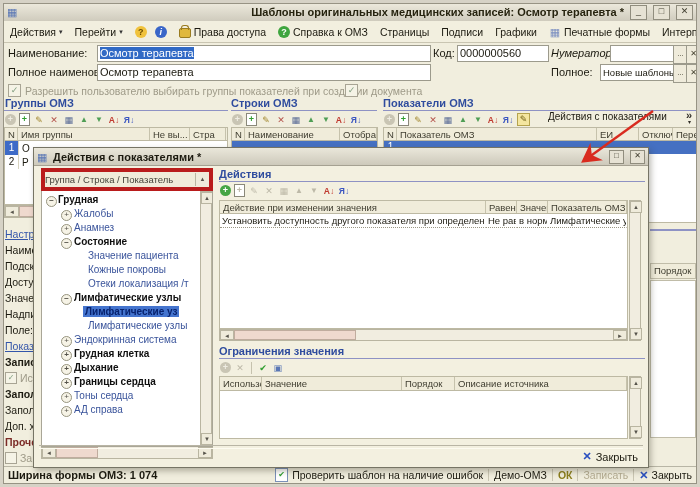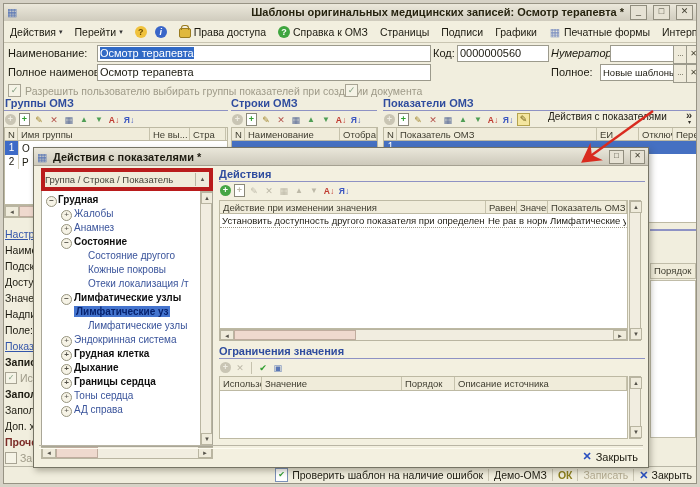--- a/index.html
+++ b/index.html
@@ -359,25 +359,25 @@
     <div class="tree-head">
       <span>Группа / Строка / Показатель</span>
       <span class="tree-up">▲</span>
     </div>
     <div class="tree-body" style="height:256px;">
       <div class="tree-list" id="tree-list">
           <div class="trow tb" style="padding-left: 16px;"><span class="texp" style="left: 4px;">−</span><span class="tlab">Грудная</span></div>
           <div class="trow" style="padding-left: 32px;"><span class="texp" style="left: 19px;">+</span><span class="tlab">Жалобы</span></div>
           <div class="trow" style="padding-left: 32px;"><span class="texp" style="left: 19px;">+</span><span class="tlab">Анамнез</span></div>
           <div class="trow tb" style="padding-left: 32px;"><span class="texp" style="left: 19px;">−</span><span class="tlab">Состояние</span></div>
-          <div class="trow" style="padding-left: 46px;"><span class="tlab">Состояние другого</span></div>
+          <div class="trow" style="padding-left: 46px;"><span class="tlab">Значение пациента</span></div>
           <div class="trow" style="padding-left: 46px;"><span class="tlab">Кожные покровы</span></div>
           <div class="trow" style="padding-left: 46px;"><span class="tlab">Отеки локализация /т</span></div>
           <div class="trow tb" style="padding-left: 32px;"><span class="texp" style="left: 19px;">−</span><span class="tlab">Лимфатические узлы</span></div>
-          <div class="trow" style="padding-left: 32px;"><span class="tlab tlabsel">Лимфатические уз</span></div>
+          <div class="trow" style="padding-left: 41px;"><span class="tlab tlabsel">Лимфатические уз</span></div>
           <div class="trow" style="padding-left: 46px;"><span class="tlab">Лимфатические узлы</span></div>
           <div class="trow" style="padding-left: 32px;"><span class="texp" style="left: 19px;">+</span><span class="tlab">Эндокринная система</span></div>
           <div class="trow tb" style="padding-left: 32px;"><span class="texp" style="left: 19px;">+</span><span class="tlab">Грудная клетка</span></div>
           <div class="trow tb" style="padding-left: 32px;"><span class="texp" style="left: 19px;">+</span><span class="tlab">Дыхание</span></div>
           <div class="trow tb" style="padding-left: 32px;"><span class="texp" style="left: 19px;">+</span><span class="tlab">Границы сердца</span></div>
           <div class="trow" style="padding-left: 32px;"><span class="texp" style="left: 19px;">+</span><span class="tlab">Тоны сердца</span></div>
           <div class="trow" style="padding-left: 32px;"><span class="texp" style="left: 19px;">+</span><span class="tlab">АД справа</span></div>
         </div>
       <div class="vscroll" style="width:12px;">
         <span class="sbtn" style="width:10px;">▲</span>
@@ -459,20 +459,21 @@
 <svg class="abs" style="left:0;top:0;width:700px;height:487px;z-index:40;pointer-events:none;">
   <defs>
     <marker id="ah" markerWidth="9" markerHeight="9" refX="6" refY="4.5" orient="auto">
       <path d="M0,0 L8,4.5 L0,9 L2.5,4.5 Z" fill="#D92B1F"></path>
     </marker>
   </defs>
   <line x1="653" y1="111" x2="585" y2="160" stroke="#D92B1F" stroke-width="2.4" marker-end="url(#ah)"></line>
 </svg>
 
 <div class="abs statusbar">
+  <span class="sb-left">Ширина формы ОМЗ: 1 074</span>
   <span class="sb-right">
     <span style="display:flex;align-items:center;gap:4px;">
       <span class="i-doccheck">✔</span>
       <span>Проверить шаблон на наличие ошибок</span>
     </span>
     <span class="sb-sep"></span>
     <span>Демо-ОМЗ</span>
     <span class="sb-sep"></span>
     <span class="ok-btn">ОК</span>
     <span class="sb-sep"></span>

